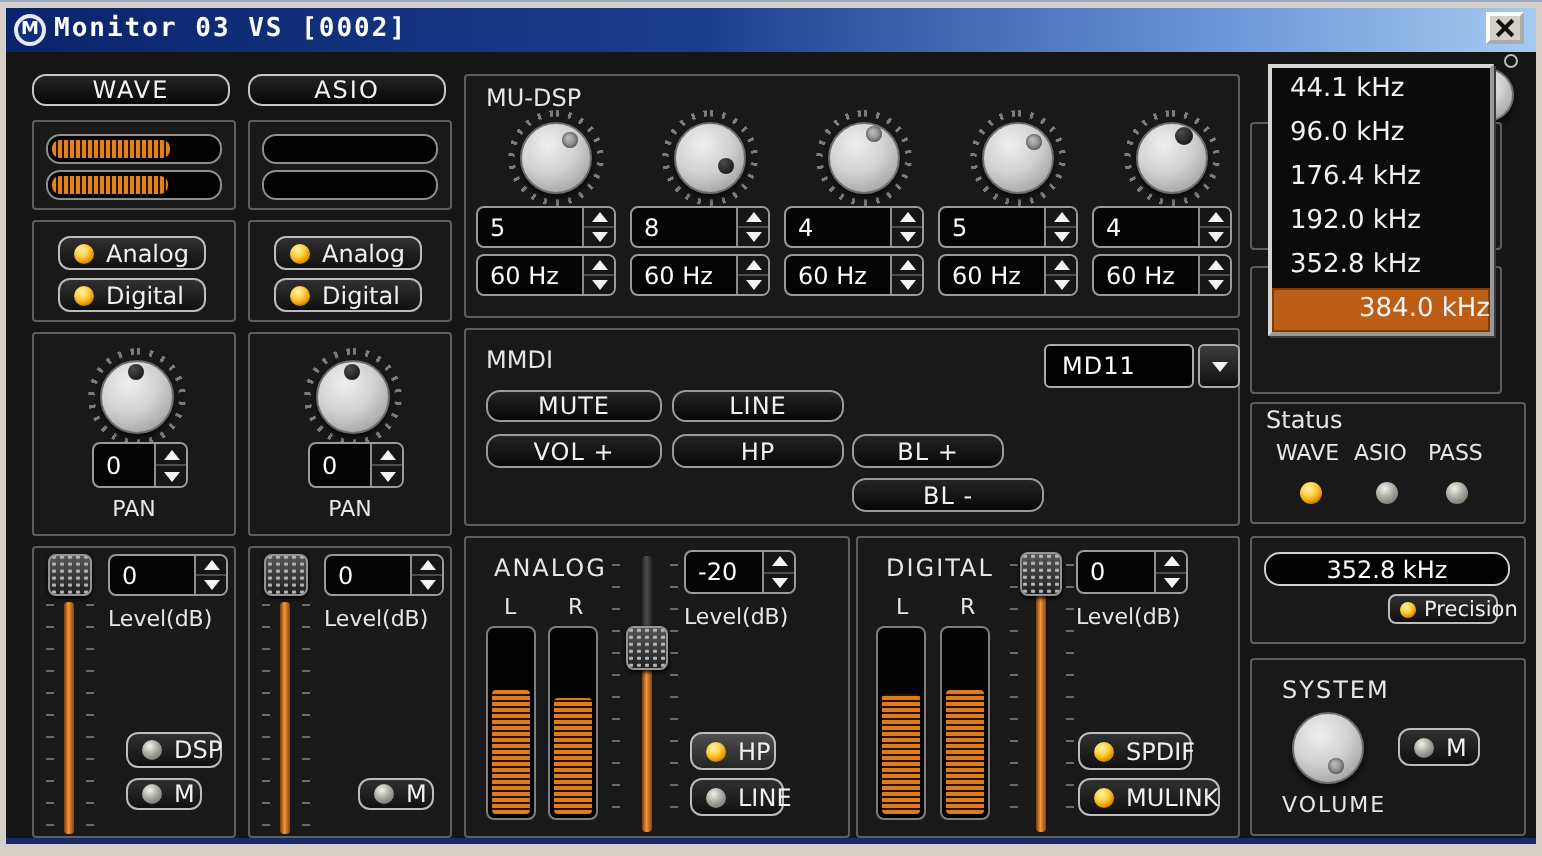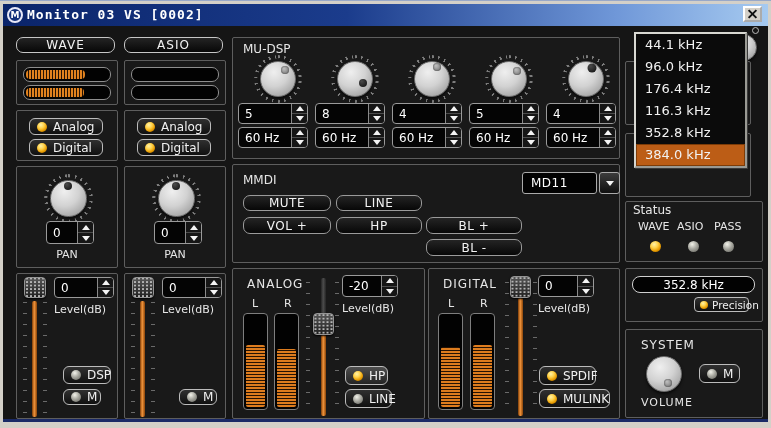--- a/index.html
+++ b/index.html
@@ -82,21 +82,21 @@
   .combo-arrow { background:linear-gradient(#3c3c3c,#101010); border:1px solid #aaa; border-radius:3px;
     display:flex; align-items:center; justify-content:center; }
 
   .display-box { background:#020202; border:1px solid #cfcfcf; border-radius:8px; color:#fff; font-size:12px;
     display:flex; align-items:center; justify-content:center; }
 
   .dropdown { left:634px; top:31px; width:113px; background:#0b0b0b;
     border:2px solid #d8d8d2; border-right-color:#9a9a94; border-bottom-color:#9a9a94;
     box-shadow:1px 1px 0 #3a3a3a; z-index:50; }
   .dd-item { height:22px; line-height:22px; padding-left:9px; color:#f2f2f2; font-size:13px; }
-  .dd-item.selected { background:#bc5d16; box-shadow:inset 0 0 0 1px #7d3c08; }
+  .dd-item.selected { background:#bc5d16; box-shadow:inset 0 0 0 1px #7d3c08;text-align:right; }
 
   .reg-icon { width:7px; height:7px; border-radius:50%; border:1px solid #bbb; color:#bbb;
     font-size:5px; display:flex; align-items:center; justify-content:center; }
 </style>
 </head>
 <body>
 
 <div id="app">
 
   <div class="abs titlebar">
@@ -394,21 +394,21 @@
       </div>
     <div class="abs plain-btn mmdi-btn" style="left:103px;top:30px;width:86px;height:16px">
         <span>LINE</span>
       </div>
     <div class="abs plain-btn mmdi-btn" style="left:10px;top:52px;width:88px;height:17px">
         <span>VOL +</span>
       </div>
     <div class="abs plain-btn mmdi-btn" style="left:103px;top:52px;width:86px;height:17px">
         <span>HP</span>
       </div>
-    <div class="abs plain-btn mmdi-btn" style="left:193px;top:52px;width:96px;height:17px">
+    <div class="abs plain-btn mmdi-btn" style="left:193px;top:52px;width:76px;height:17px">
         <span>BL +</span>
       </div>
     <div class="abs plain-btn mmdi-btn" style="left:193px;top:74px;width:96px;height:17px">
         <span>BL -</span>
       </div>
   </div>
 
   <div class="abs gbox" style="left:232px;top:267px;width:193px;height:151px">
     <div class="abs glabel" style="left:14px;top:8px;letter-spacing:1px">ANALOG</div>
     <div class="abs small-label" style="left:19px;top:28px">L</div>
@@ -519,18 +519,18 @@
       <span class="led off"></span>
       <span>M</span>
     </div>
     <div class="abs small-label" style="left:15px;top:66px;letter-spacing:1px">VOLUME</div>
   </div>
 
   <div class="abs dropdown">
     <div class="dd-item">44.1 kHz</div>
     <div class="dd-item">96.0 kHz</div>
     <div class="dd-item">176.4 kHz</div>
-    <div class="dd-item">116.3 kHz</div>
+    <div class="dd-item">192.0 kHz</div>
     <div class="dd-item">352.8 kHz</div>
     <div class="dd-item selected">384.0 kHz</div>
   </div>
 
 </div>
 
 </body></html>

